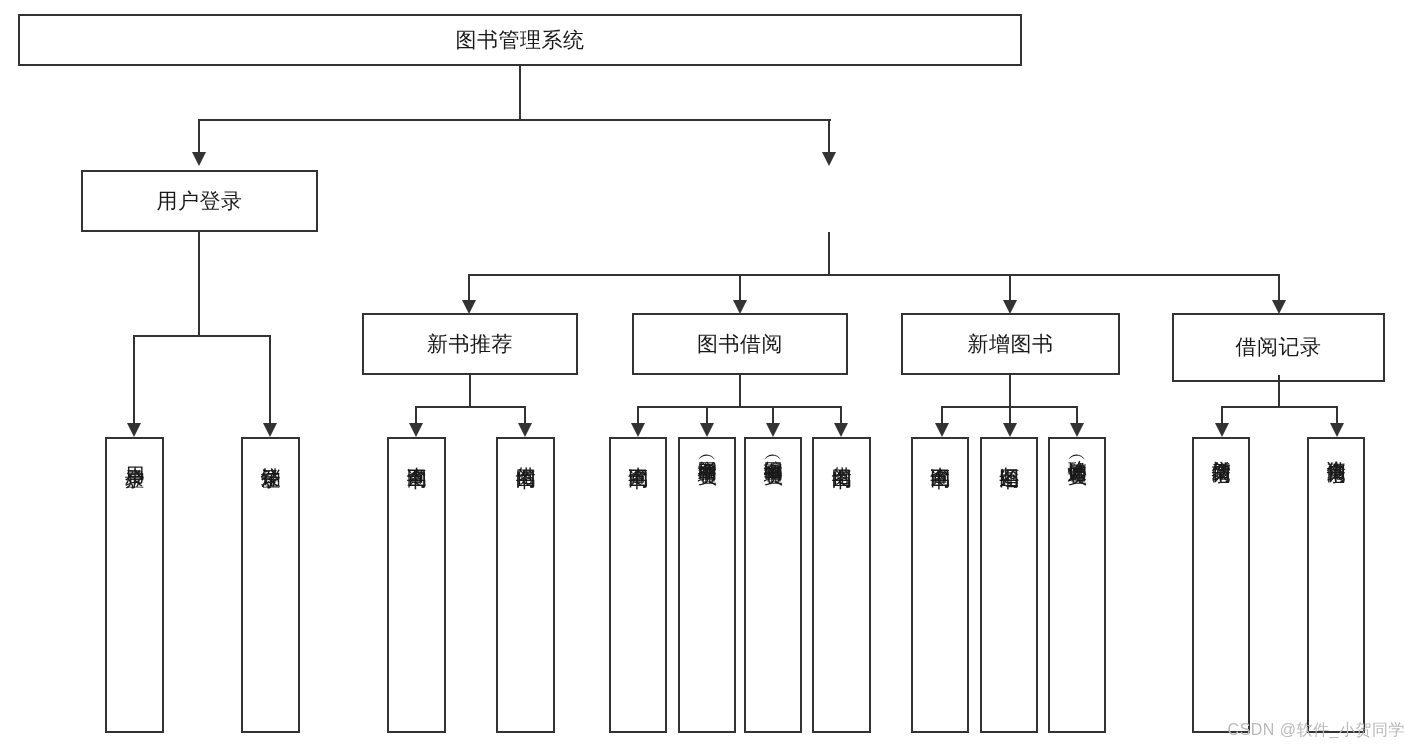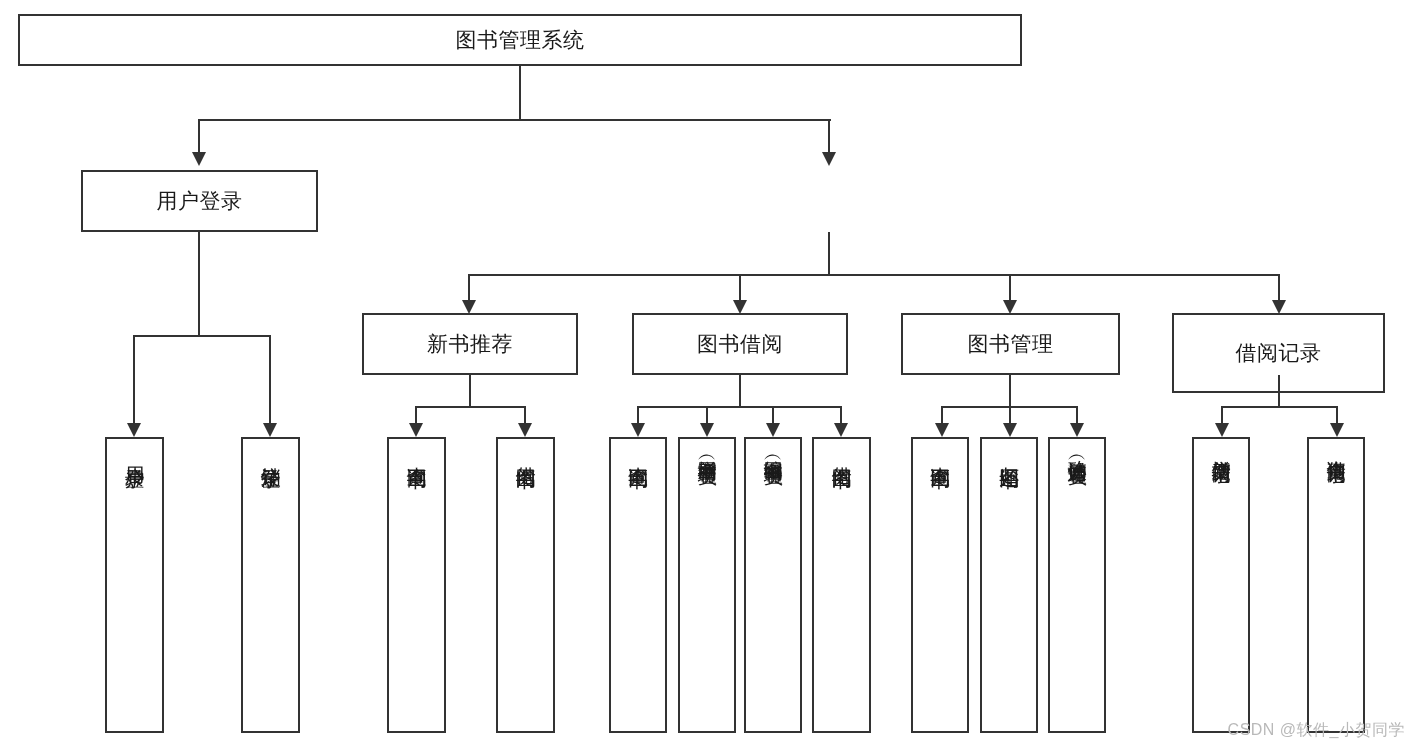--- a/index.html
+++ b/index.html
@@ -136,24 +136,24 @@
 
   <div class="node h" style="left:632px; top:313px; width:216px; height:62px;">
     <span class="node-label">图书借阅</span>
   </div>
 
   <div class="node h" style="left:362px; top:313px; width:216px; height:62px;">
     <span class="node-label">新书推荐</span>
   </div>
 
   <div class="node h" style="left:901px; top:313px; width:219px; height:62px;">
-    <span class="node-label">图书管理</span>
-  </div>
-
-  <div class="node h" style="left:1172px; top:313px; width:213px; height:80px;">
+    <span class="node-label">新增图书</span>
+  </div>
+
+  <div class="node h" style="left:1172px; top:313px; width:213px; height:69px;">
     <span class="node-label">借阅记录</span>
   </div>
 
   <div class="edge vert" style="left:469px; top:375px; width:2px; height:32px;"></div>
   <div class="edge horz" style="left:415px; top:406px; width:110px; height:2px;"></div>
   <div class="edge vert" style="left:415px; top:406px; width:2px; height:17px;"></div>
   <div class="arrow" style="left:409px; top:423px;"></div>
   <div class="edge vert" style="left:524px; top:406px; width:2px; height:17px;"></div>
   <div class="arrow" style="left:518px; top:423px;"></div>
 

